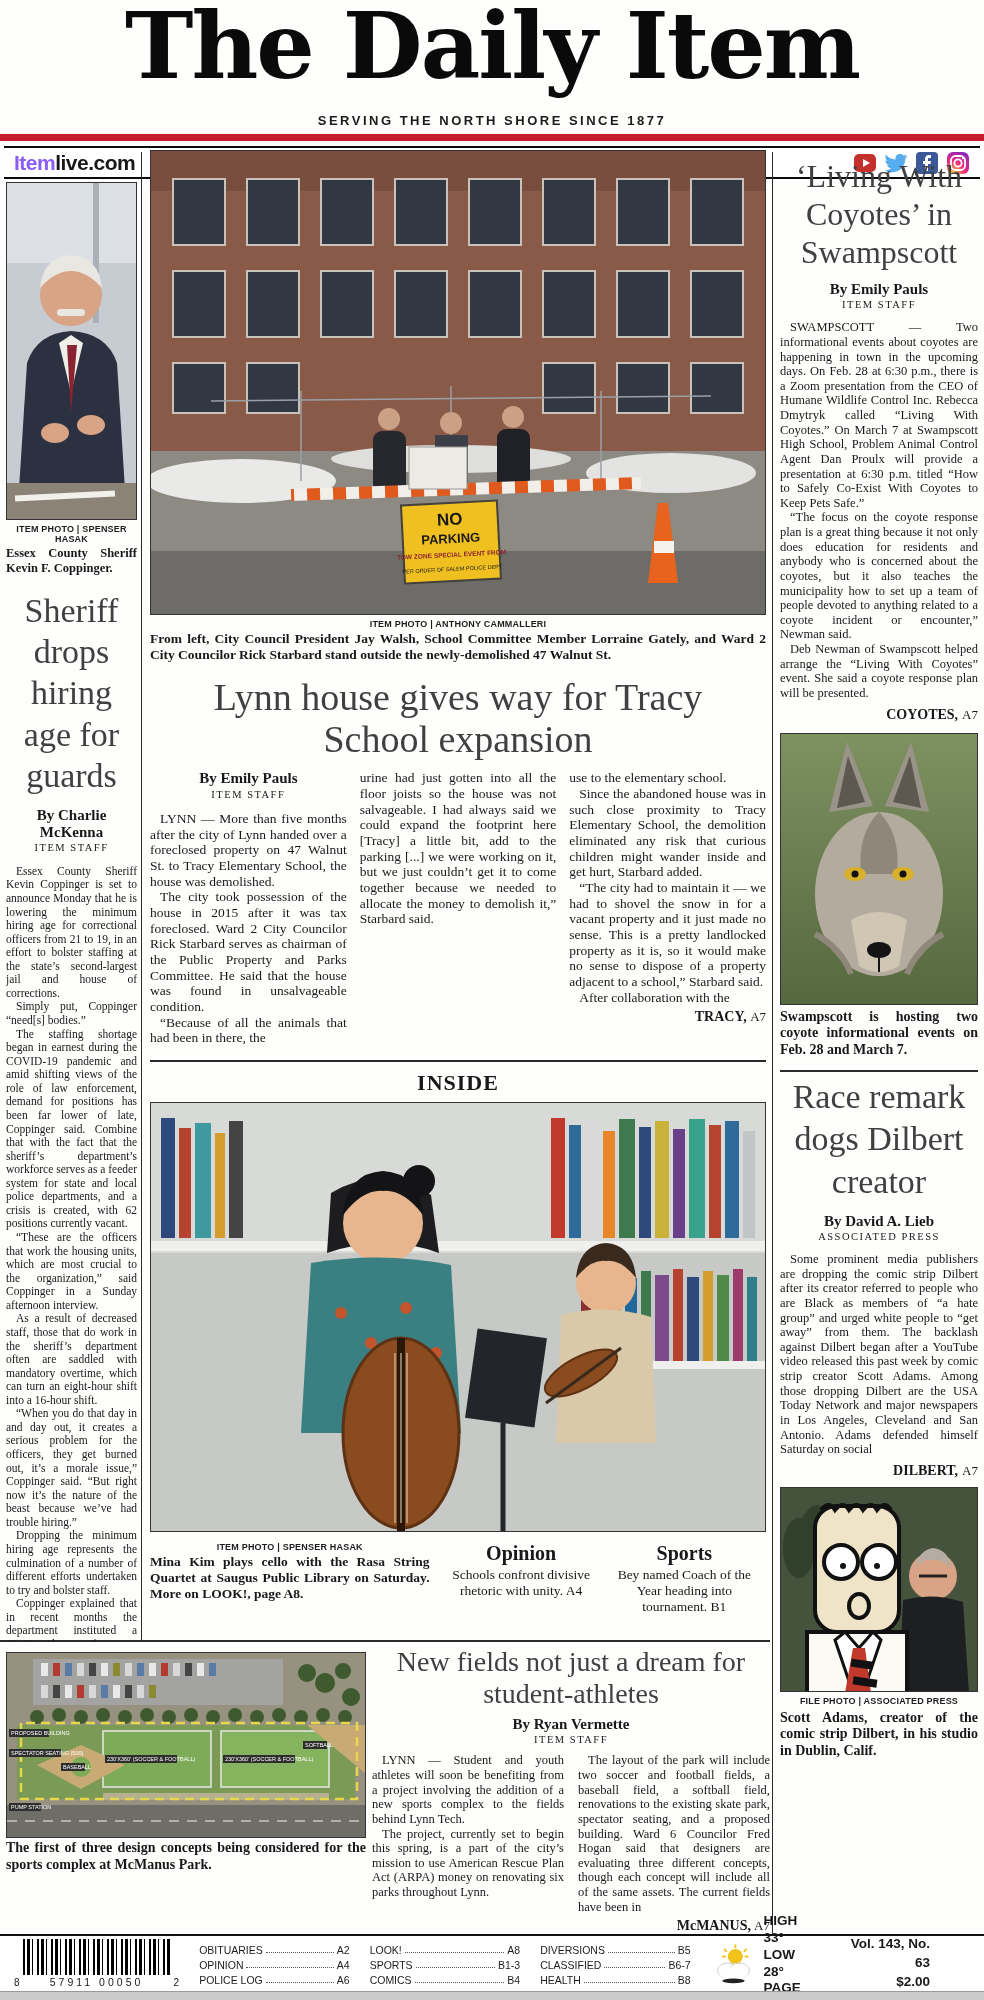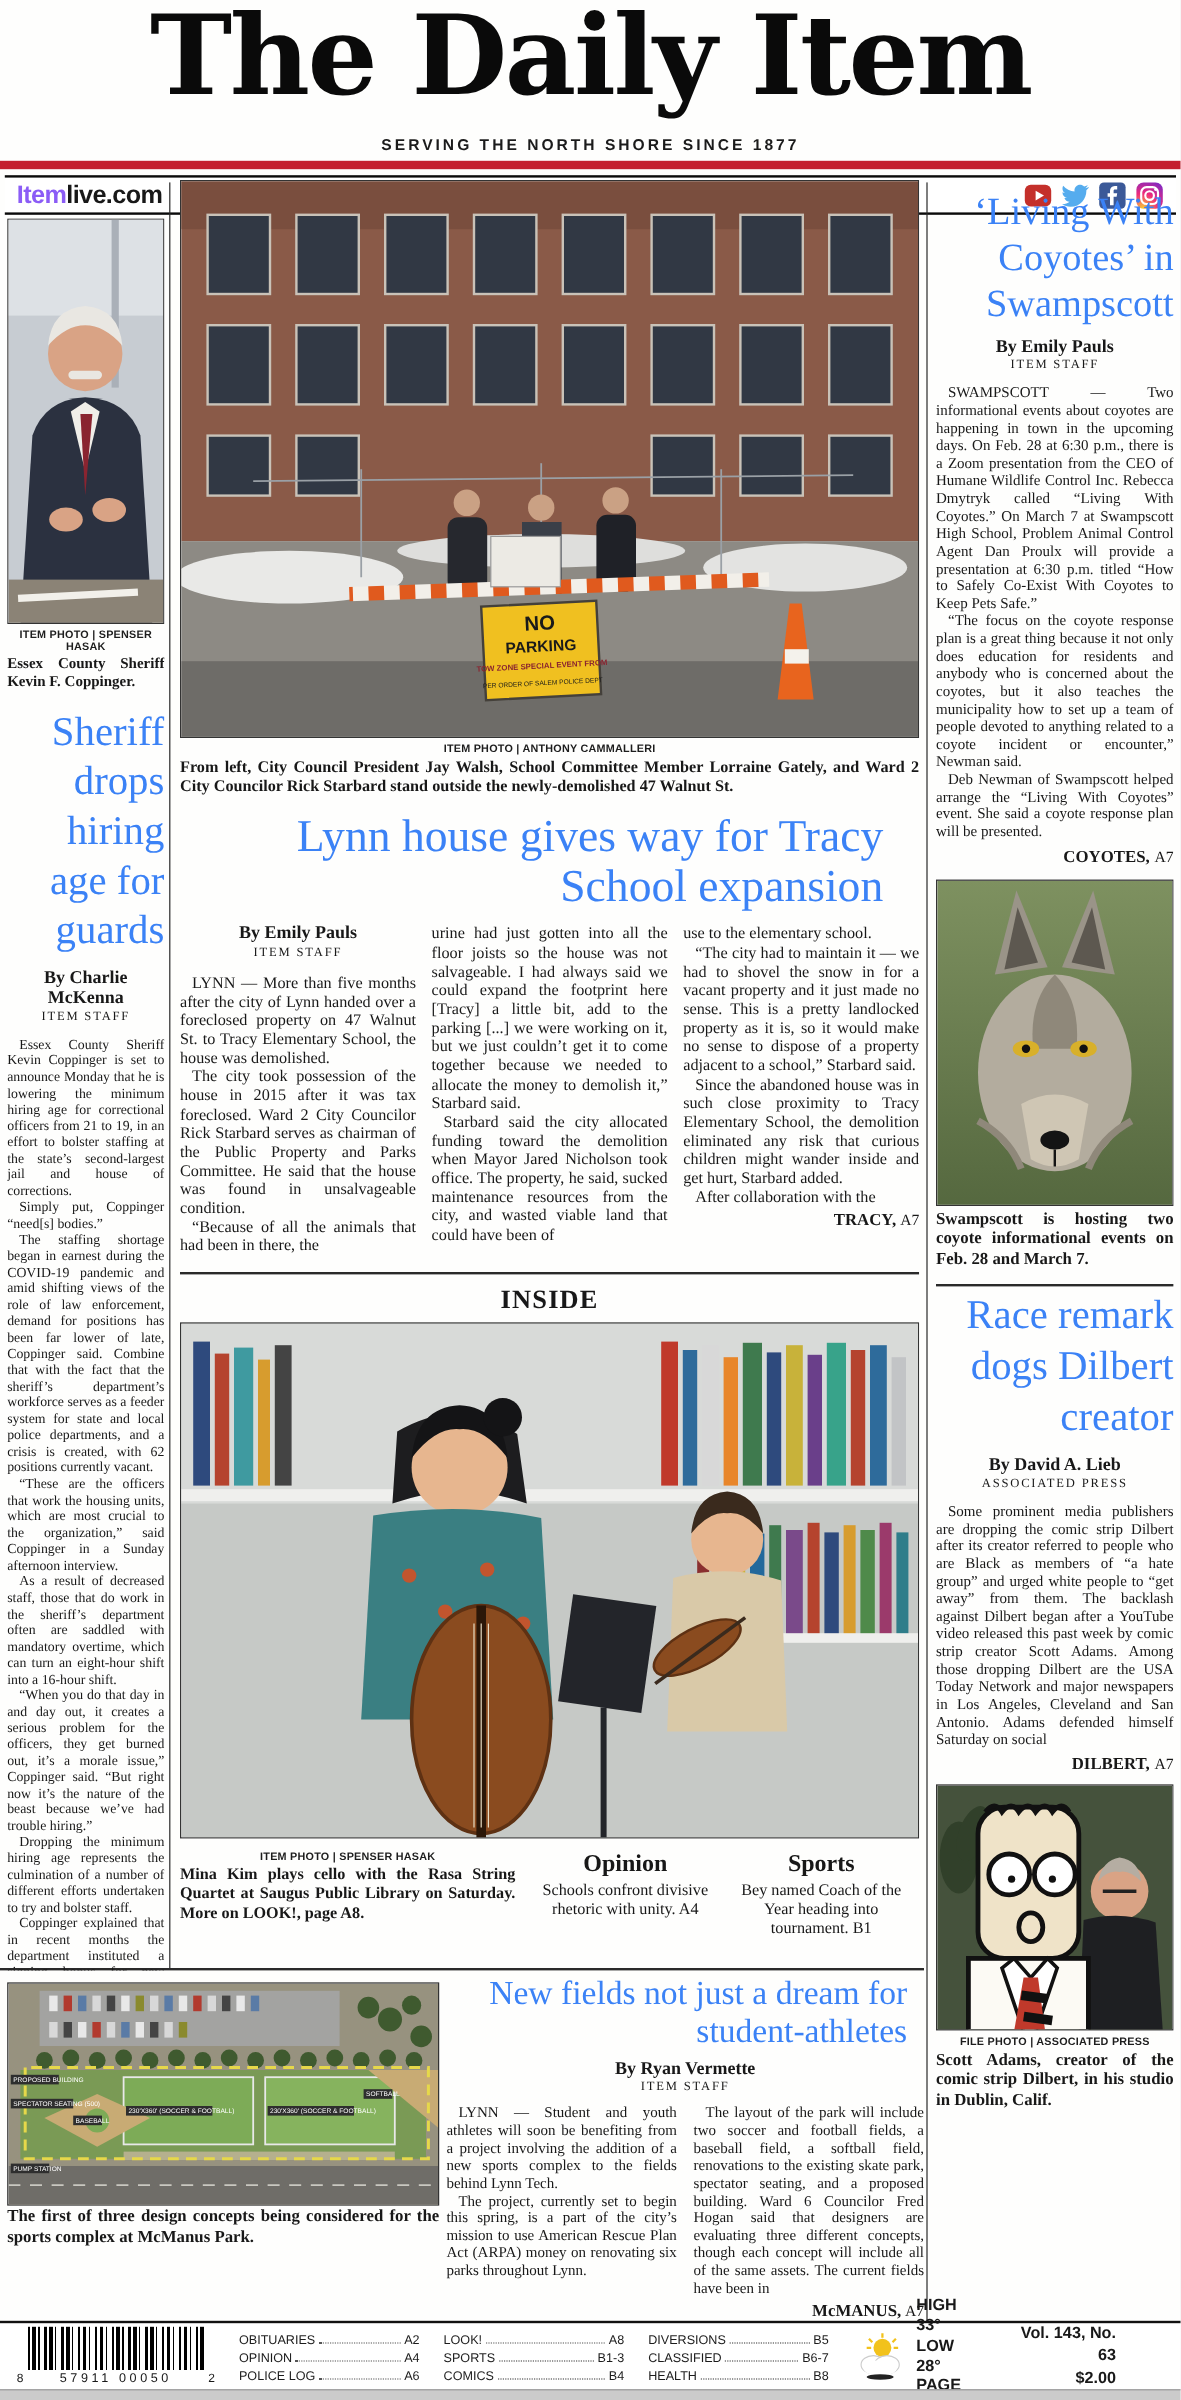--- a/index.html
+++ b/index.html
@@ -30,21 +30,21 @@
   .credit{font-family:"Liberation Sans",sans-serif;font-weight:bold;font-size:9px;
           letter-spacing:.2px;color:#1d1d1d;text-align:center;margin-top:4px;}
   .cap{font-weight:bold;font-size:13.5px;line-height:1.18;text-align:justify;margin-top:2px;}
   .byline{text-align:center;font-weight:bold;font-size:15px;margin-top:10px;}
   .org{text-align:center;font-size:10.5px;letter-spacing:1.5px;margin-top:1px;}
   .bodytext p{margin:0;text-indent:10px;text-align:justify;}
   .jump{text-align:right;margin-top:4px;}
   .jump .jn{font-weight:bold;font-size:14px;}
   .jump .jp{font-size:13px;}
   .photo-frame{border:1px solid #333;overflow:hidden;background:#ddd;}
-  .headline{font-weight:normal;text-align:right;color:#3b82f6;}
+  .headline{font-weight:normal;text-align:center;color:#404040;}
 
   
   .left-col{position:absolute;left:6px;top:182px;width:131px;height:1460px;overflow:hidden;}
   .sheriff-headline{font-size:34px;line-height:1.22;margin-top:14px;}
   .left-col .bodytext{margin-top:12px;font-size:11.5px;line-height:1.18;}
   .left-col .cap{font-size:12.5px;}
 
   
   .center-col{position:absolute;left:150px;top:150px;width:616px;height:1492px;overflow:hidden;}
   .lynn-headline{font-size:38px;line-height:1.1;margin-top:14px;}
@@ -252,28 +252,27 @@
         <div class="org">ITEM STAFF</div>
         <div class="bodytext">
           <p>LYNN — More than five months after the city of Lynn handed over a foreclosed property on 47 Walnut St. to Tracy Elementary School, the house was demolished.</p>
           <p>The city took possession of the house in 2015 after it was tax foreclosed. Ward 2 City Councilor Rick Starbard serves as chairman of the Public Property and Parks Committee. He said that the house was found in unsalvageable condition.</p>
           <p>“Because of all the animals that had been in there, the</p>
         </div>
       </div>
       <div class="col">
         <div class="bodytext" style="margin-top:2px;">
           <p style="text-indent:0">urine had just gotten into all the floor joists so the house was not salvageable. I had always said we could expand the footprint here [Tracy] a little bit, add to the parking [...] we were working on it, but we just couldn’t get it to come together because we needed to allocate the money to demolish it,” Starbard said.</p>
-          <p>Starbard said the city allocated funding toward the demolition when Mayor Jared Nicholson took office. The property, he said, sucked maintenance resources from the city, and wasted viable land that could have been of</p>
         </div>
       </div>
       <div class="col">
         <div class="bodytext" style="margin-top:2px;">
           <p style="text-indent:0">use to the elementary school.</p>
+          <p>Since the abandoned house was in such close proximity to Tracy Elementary School, the demolition eliminated any risk that curious children might wander inside and get hurt, Starbard added.</p>
           <p>“The city had to maintain it — we had to shovel the snow in for a vacant property and it just made no sense. This is a pretty landlocked property as it is, so it would make no sense to dispose of a property adjacent to a school,” Starbard said.</p>
-          <p>Since the abandoned house was in such close proximity to Tracy Elementary School, the demolition eliminated any risk that curious children might wander inside and get hurt, Starbard added.</p>
           <p>After collaboration with the</p>
         </div>
         <div class="jump"><span class="jn">TRACY,</span> <span class="jp">A7</span></div>
       </div>
     </div>
 
     <div class="center-hr"></div>
     <div class="inside-title">INSIDE</div>
 
     <div class="photo-frame" style="height:430px;margin-top:6px;">

